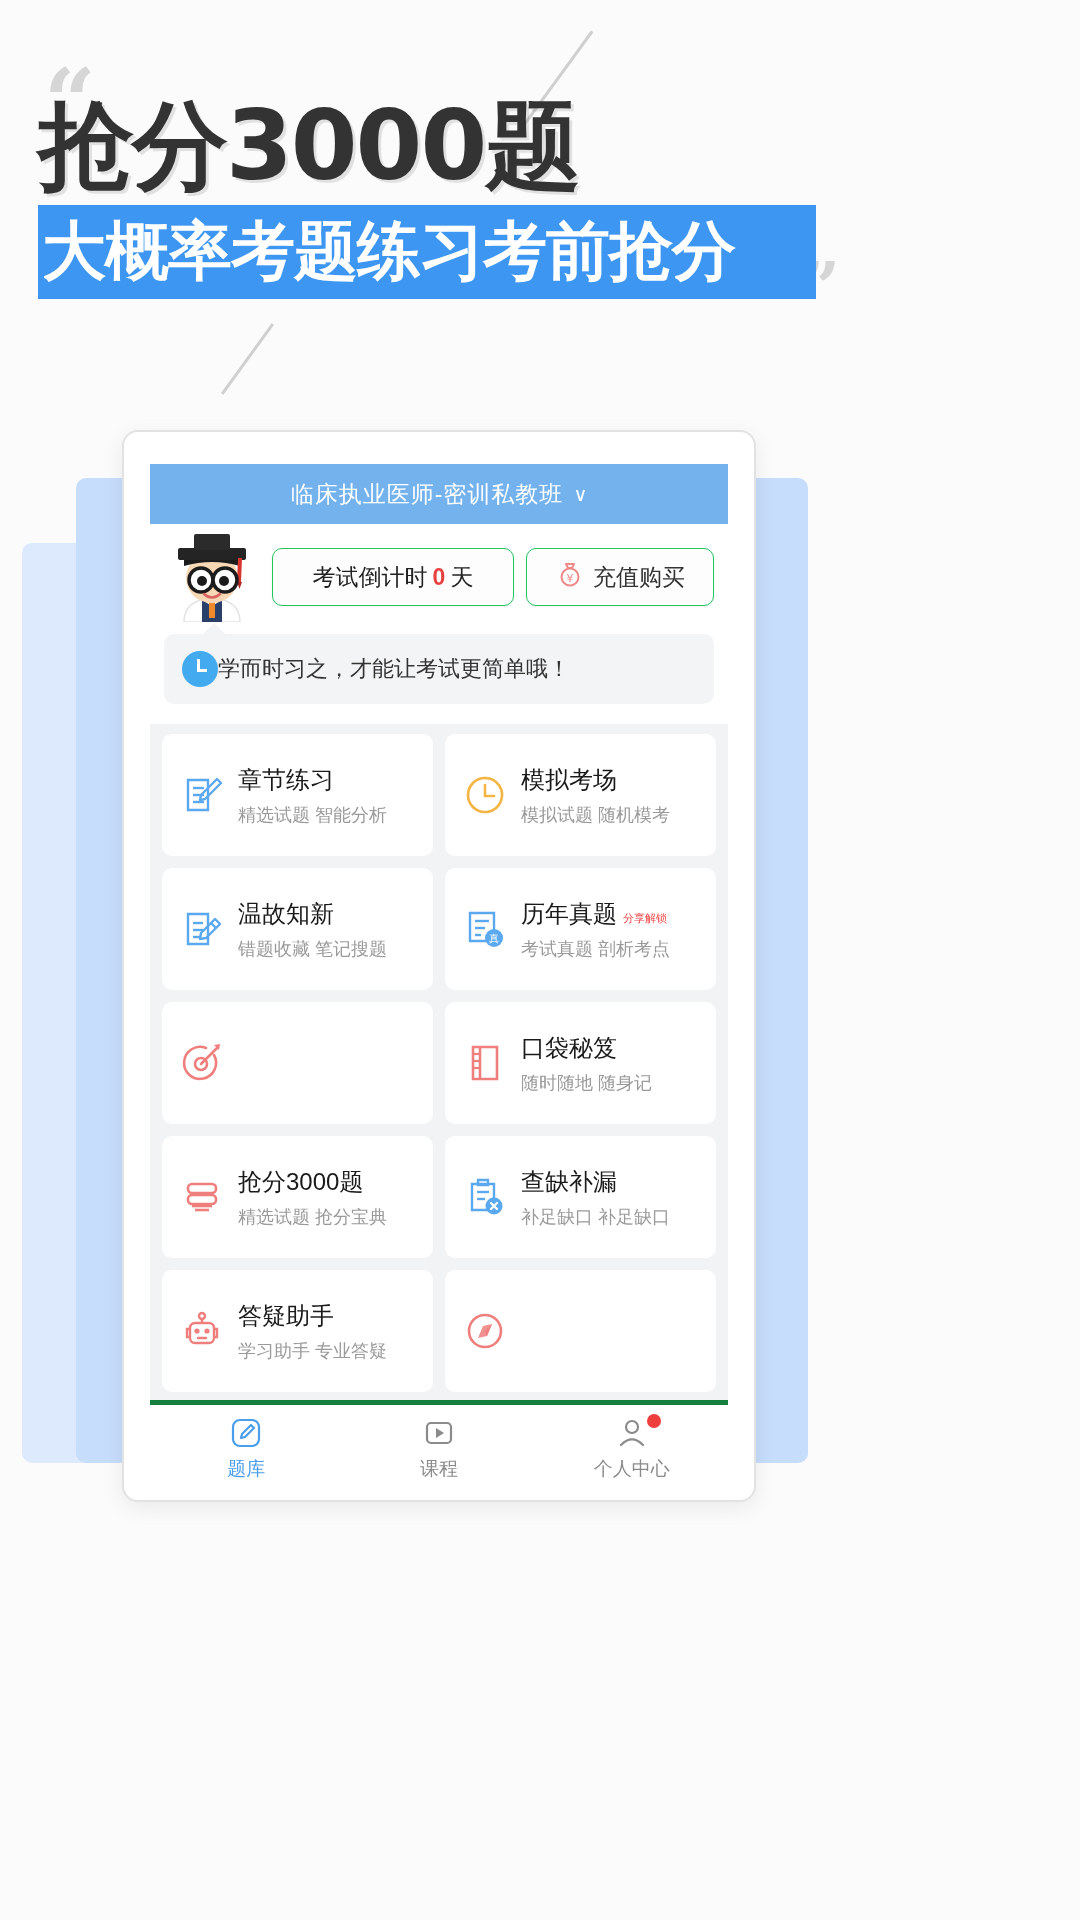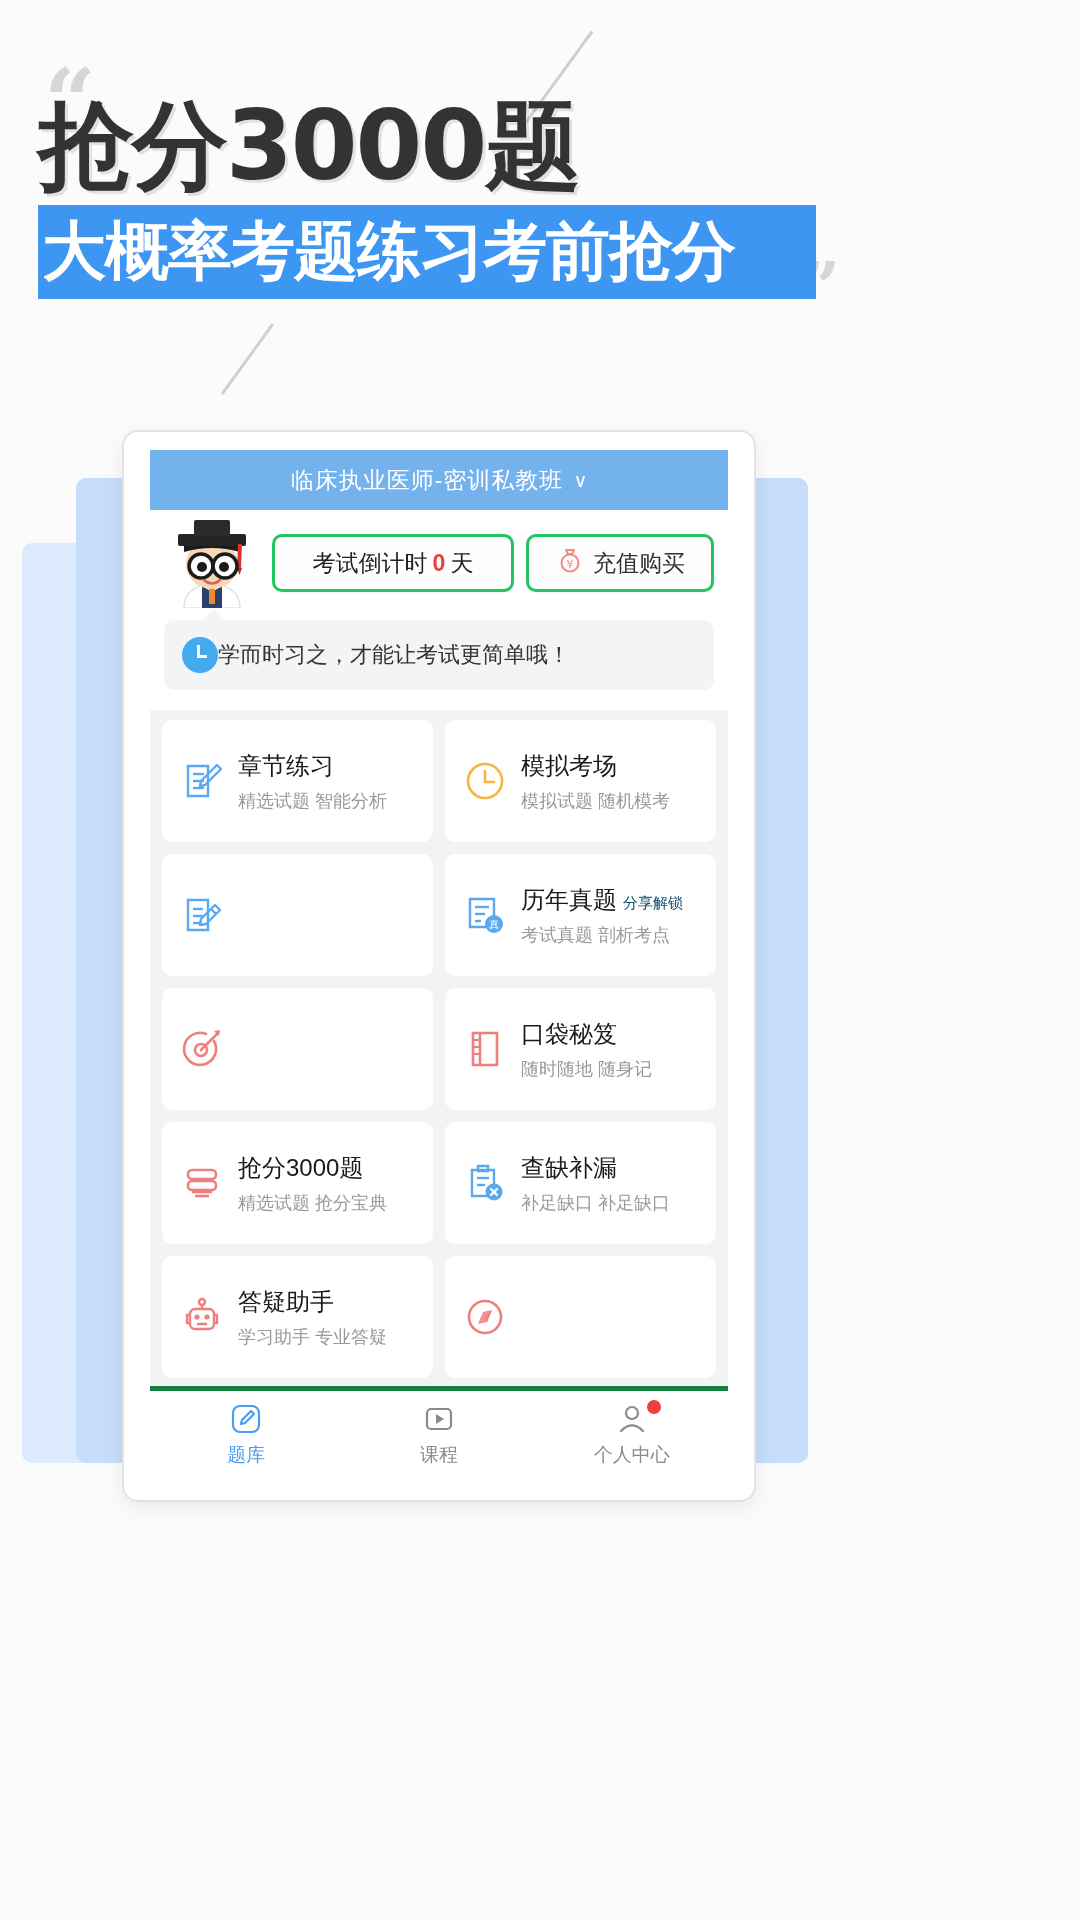--- a/index.html
+++ b/index.html
@@ -62,21 +62,21 @@
   
   .phone {
     position:absolute; left:122px; top:430px;
     width:634px; height:1072px;
     background:#ffffff; border:2px solid #e2e2e2;
     border-radius:16px;
     box-shadow:0 6px 22px rgba(0,0,0,0.07);
     overflow:hidden;
   }
   .screen {
-    position:absolute; left:26px; top:18px;
+    position:absolute; left:26px; top:32px;
     width:578px; height:1018px;
     background:#ffffff;
     display:flex; flex-direction:column;
     overflow:hidden;
   }
 
   
   .app-header {
     height:60px; background:#74b2ee;
     display:flex; align-items:center; justify-content:center;
@@ -84,21 +84,21 @@
   }
   .app-header .title { font-size:23px; letter-spacing:1px; }
   .chev { margin-left:10px; font-size:19px; display:inline-block; }
 
   
   .top-area { background:#ffffff; padding:0 0 4px 0; flex:0 0 auto; position:relative; }
   .info-row { display:flex; align-items:center; padding:8px 14px 0 14px; gap:12px; }
   .avatar { width:96px; height:104px; position:relative; flex:0 0 auto; margin-top:-14px; }
 
   .pill {
-    background:#fdfdfd; border:3px solid #22c55e; border-radius:10px;
+    background:#fdfdfd; border:1px solid #22c55e; border-radius:10px;
     height:58px; display:flex; align-items:center; justify-content:center;
     box-shadow:0 1px 3px rgba(0,0,0,0.05);
   }
   .pill.countdown { flex:1 1 auto; font-size:23px; color:#222; }
   .pill.recharge  { width:188px; font-size:23px; color:#333; gap:8px; }
   .days-num { color:#e8423f; font-weight:bold; margin:0 5px; }
 
   
   .tip-wrap { padding:12px 14px 16px 14px; position:relative; }
   .tip {
@@ -133,21 +133,21 @@
   }
   .card {
     background:#ffffff; border-radius:10px;
     height:122px; display:flex; align-items:center;
     padding:0 10px 0 16px; gap:12px;
   }
   .card .ico { width:48px; height:48px; flex:0 0 auto; }
   .card .txt { display:flex; flex-direction:column; gap:7px; min-width:0; }
   .card .t-row { display:flex; align-items:baseline; gap:6px; }
   .card .t { font-size:24px; color:#1a1a1a; white-space:nowrap; }
-  .card .badge { font-size:15px; color:#0c4a6e; white-space:nowrap; }
+  .card .badge { font-size:11px; color:#ef4444; white-space:nowrap; }
   .card .s { font-size:18px; color:#9a9a9a; white-space:nowrap; }
 
   
   .tabbar {
     height:92px; background:#ffffff; border-top:5px solid #15803d;
     display:flex; align-items:center; flex:0 0 auto;
   }
   .tab { flex:1 1 0; display:flex; flex-direction:column;
          align-items:center; justify-content:center; gap:6px; position:relative; }
   .tab .tl { font-size:19px; color:#8b8b8b; }
@@ -280,20 +280,26 @@
           <span class="ico">
             <svg width="48" height="48" viewBox="0 0 48 48">
               <path d="M10 9 h20 v30 h-20 z" fill="none" stroke="#5aa9f0" stroke-width="2.4"></path>
               <line x1="15" y1="18" x2="25" y2="18" stroke="#5aa9f0" stroke-width="2.4"></line>
               <line x1="15" y1="25" x2="25" y2="25" stroke="#5aa9f0" stroke-width="2.4"></line>
               <line x1="15" y1="32" x2="22" y2="32" stroke="#5aa9f0" stroke-width="2.4"></line>
               <path d="M37 14 l5 5 l-14 14 l-6 1 l1 -6 z" fill="none" stroke="#5aa9f0" stroke-width="2.4" stroke-linejoin="round"></path>
               <line x1="33" y1="18" x2="38" y2="23" stroke="#5aa9f0" stroke-width="2.4"></line>
             </svg>
           </span>
+          <span class="txt">
+            <span class="t-row">
+              <span class="t">温故知新</span>
+            </span>
+            <span class="s">错题收藏 笔记搜题</span>
+          </span>
         </div>
 
         <div class="card">
           <span class="ico">
             <svg width="48" height="48" viewBox="0 0 48 48">
               <path d="M9 8 h24 v28 h-24 z" fill="none" stroke="#5aa9f0" stroke-width="2.4"></path>
               <line x1="14" y1="16" x2="28" y2="16" stroke="#5aa9f0" stroke-width="2.4"></line>
               <line x1="14" y1="23" x2="24" y2="23" stroke="#5aa9f0" stroke-width="2.4"></line>
               <line x1="14" y1="30" x2="20" y2="30" stroke="#5aa9f0" stroke-width="2.4"></line>
               <circle cx="33" cy="33" r="9" fill="#5aa9f0"></circle>

